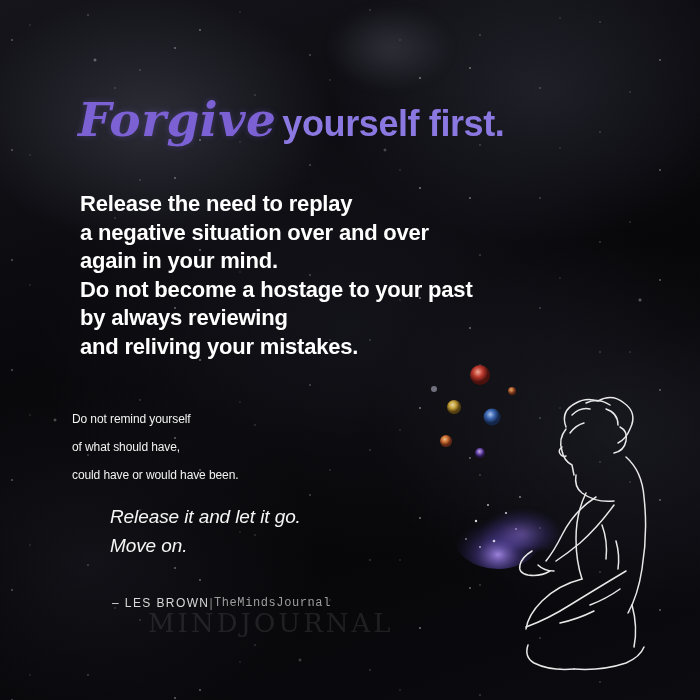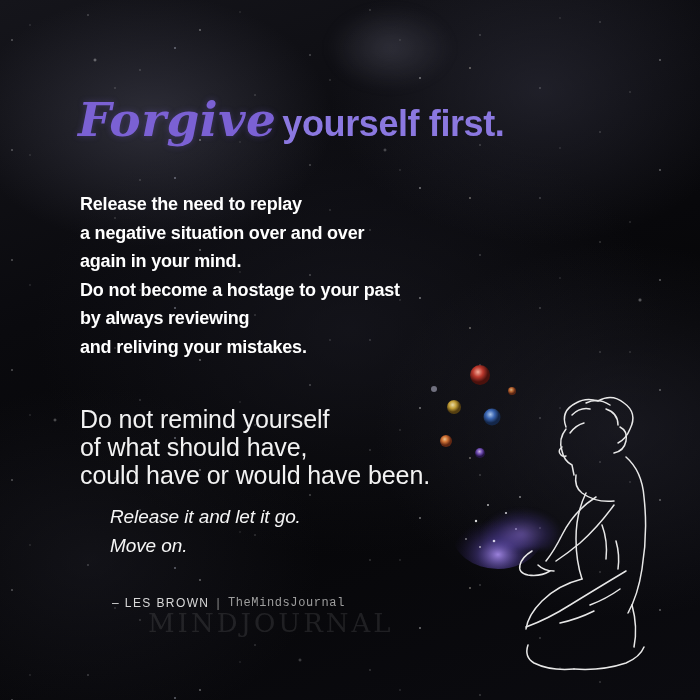--- a/index.html
+++ b/index.html
@@ -113,33 +113,33 @@
     margin-left: 6px;
   }
 
   .para-bold {
     position: absolute;
     left: 80px;
     top: 190px;
     color: #ffffff;
     font-family: "Liberation Sans", sans-serif;
     font-weight: bold;
-    font-size: 18px;
+    font-size: 22px;
     line-height: 28.5px;
     letter-spacing: -0.2px;
     white-space: pre-line;
   }
   .para-reg {
     position: absolute;
-    left: 80px;
+    left: 72px;
     top: 405px;
     color: #f2f2f2;
     font-family: "Liberation Sans", sans-serif;
     font-weight: normal;
-    font-size: 25px;
+    font-size: 12px;
     line-height: 28px;
     letter-spacing: -0.1px;
     white-space: pre-line;
   }
   .para-italic {
     position: absolute;
     left: 110px;
     top: 502px;
     color: #f5f5f5;
     font-family: "Liberation Sans", sans-serif;
@@ -152,21 +152,21 @@
   .credit {
     position: absolute;
     left: 112px;
     top: 596px;
     font-family: "Liberation Sans", sans-serif;
     font-size: 12px;
     letter-spacing: 1.4px;
     color: #cfcfcf;
     display: flex;
     align-items: center;
-    gap: 7px;
+    gap: 0;
   }
   .credit .author { color: #d8d8d8; font-weight: normal; }
   .credit .sep { color: #8a8a8a; }
   .credit .brand { color: #9e9e9e; letter-spacing: 0.6px; font-family: Liberation Mono, monospace; }
 
   .watermark {
     position: absolute;
     left: 148px;
     top: 608px;
     font-family: "DejaVu Serif", serif;

